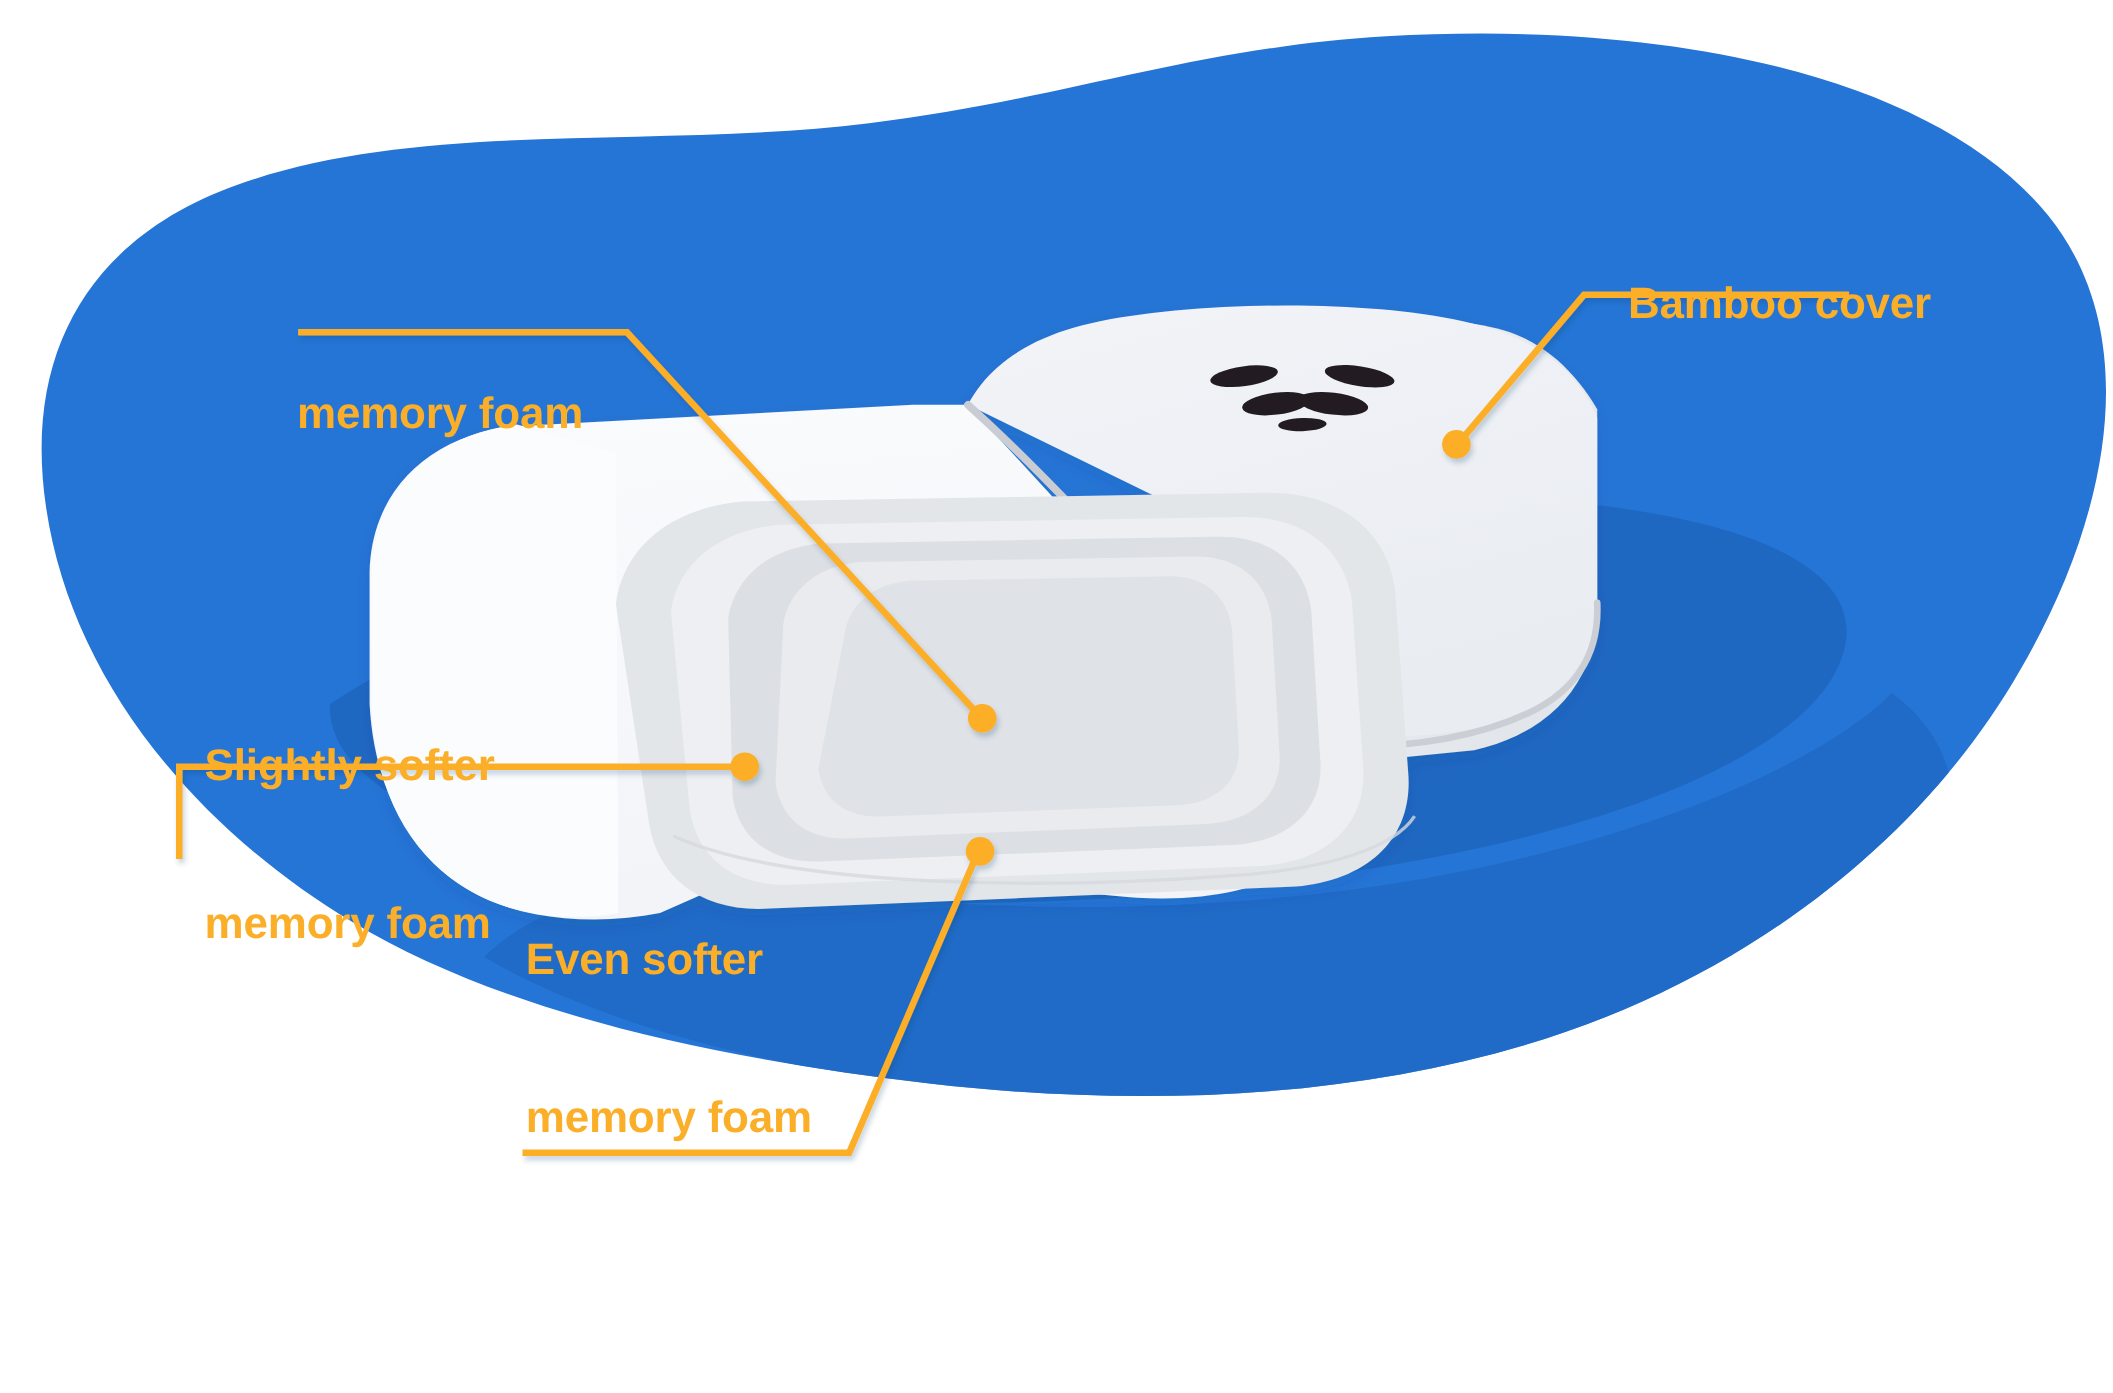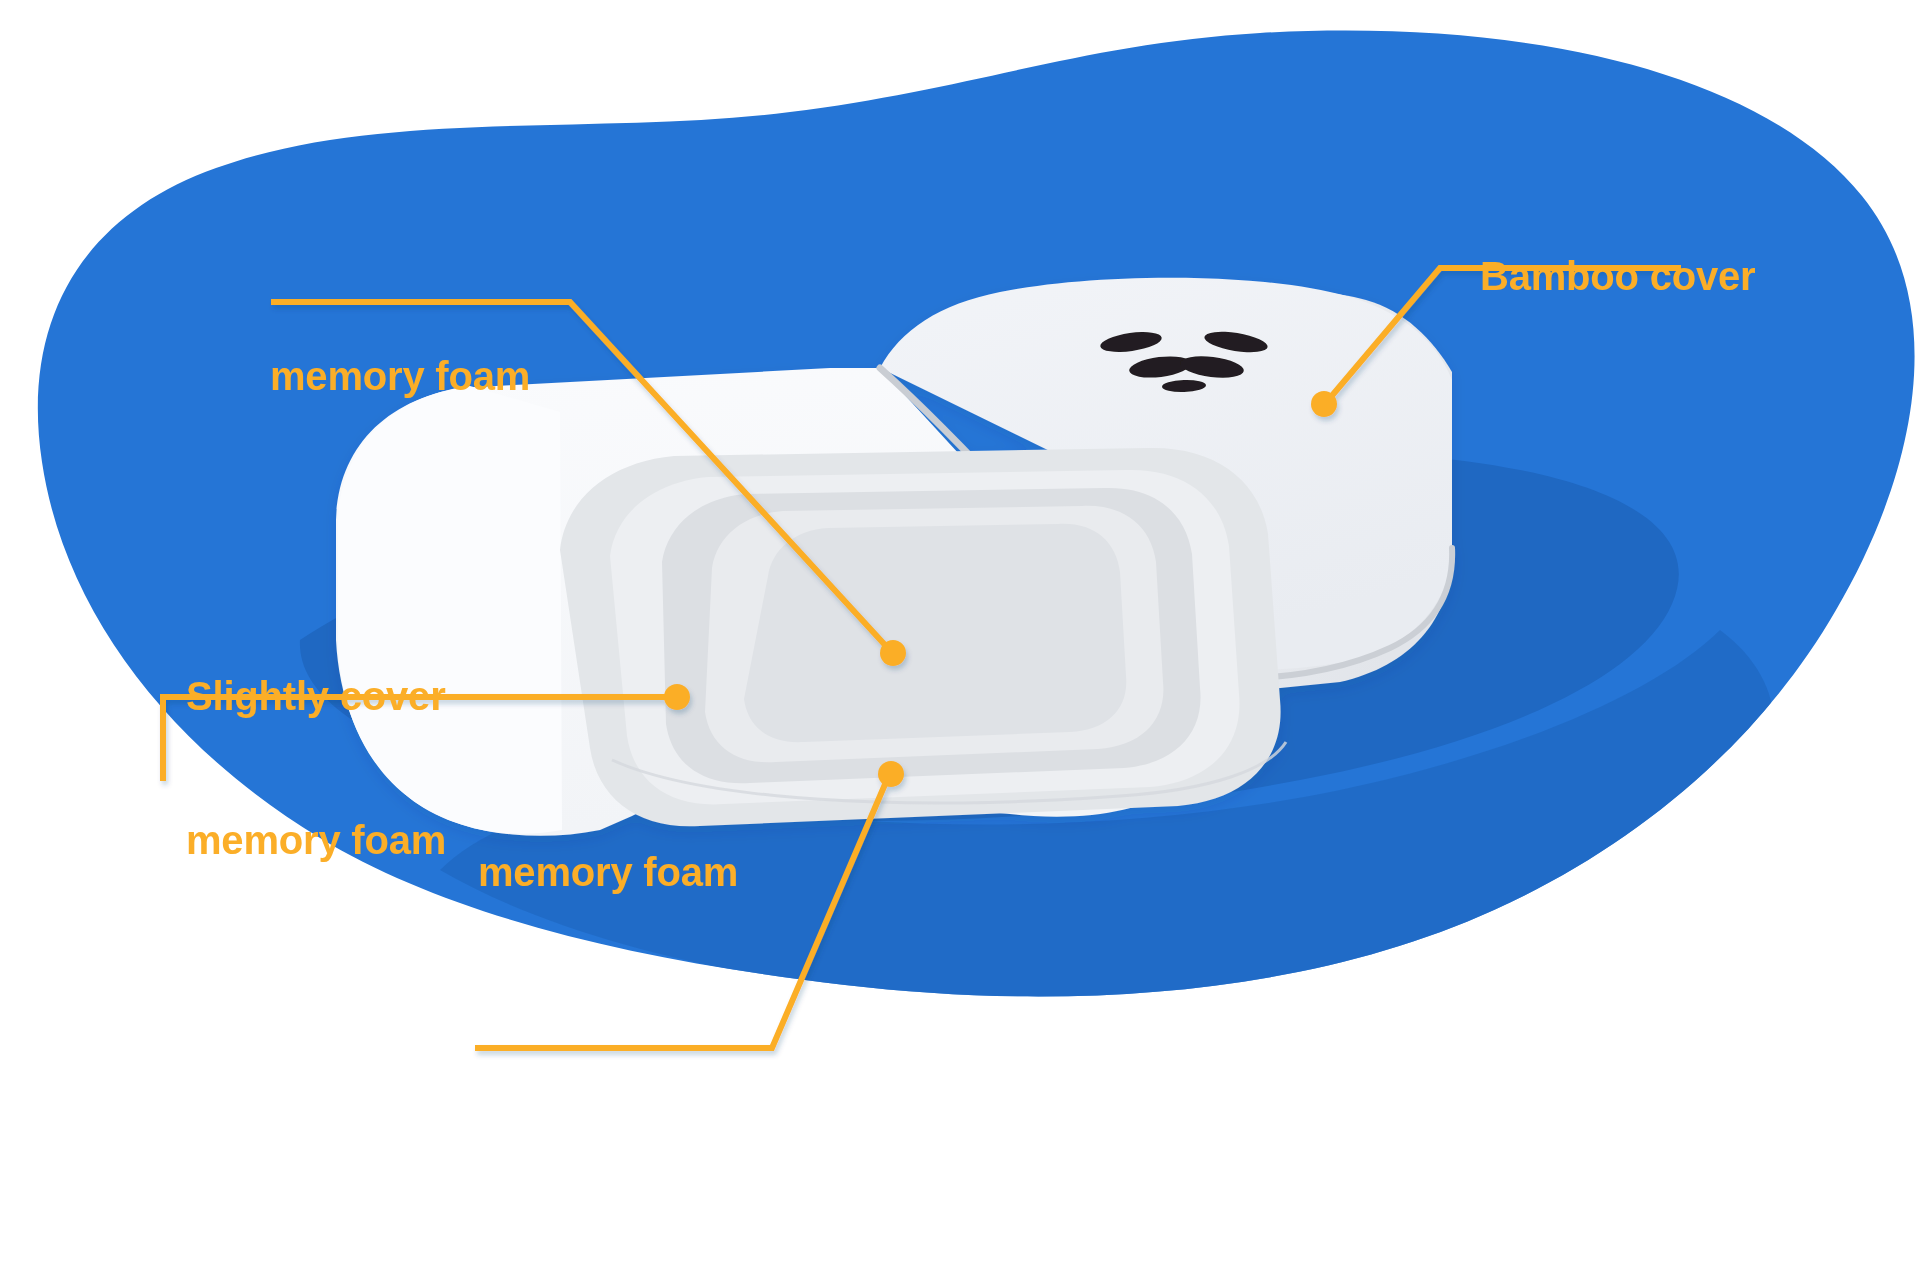--- a/index.html
+++ b/index.html
@@ -264,21 +264,22 @@
 
   <div class="callout-text" id="label-bamboo-cover">
     <span class="label-line">Bamboo cover</span>
   </div>
 
   <div class="callout-text" id="label-firm">
     <span class="label-line">memory foam</span>
   </div>
 
   <div class="callout-text" id="label-slightly-softer">
-    <span class="label-line">Slightly cover</span>
+    <span class="label-line">Slightly softer</span>
     <span class="label-line">memory foam</span>
   </div>
 
   <div class="callout-text" id="label-even-softer">
+    <span class="label-line">Even softer</span>
     <span class="label-line">memory foam</span>
   </div>
 
 </div>
 
 </body></html>

